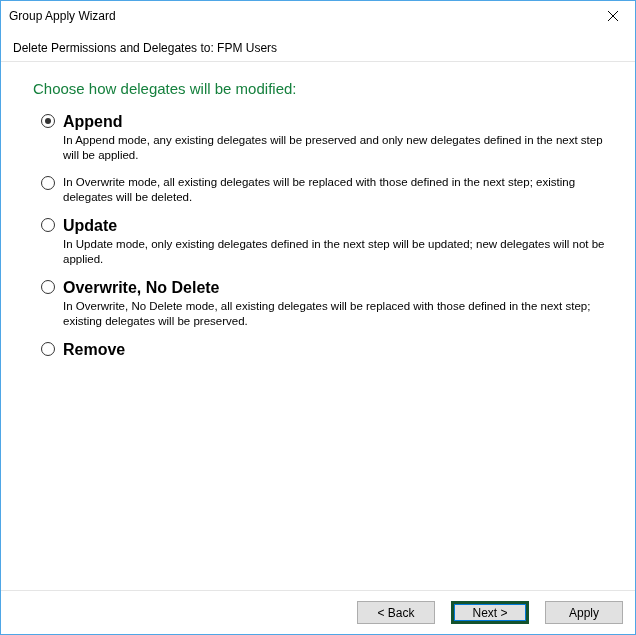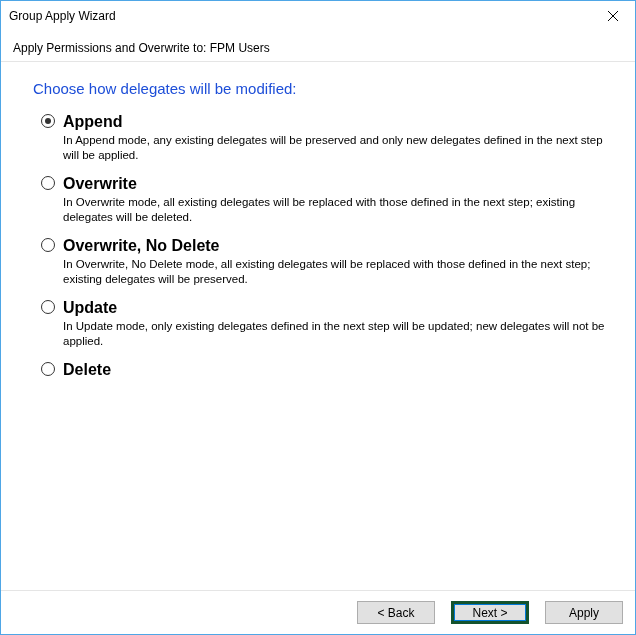--- a/index.html
+++ b/index.html
@@ -43,21 +43,21 @@
     height: 1px;
     background: #e5e5e5;
     margin: 0;
   }
   .content {
     flex: 1;
     padding: 18px 26px 0 26px;
     overflow: hidden;
   }
   .heading {
-    color: #1d4ed8;
+    color: #15803d;
     font-size: 15px;
     margin: 0 0 16px 6px;
   }
   .options {
     margin-left: 14px;
     margin-right: 4px;
   }
   .option {
     display: flex;
     align-items: flex-start;
@@ -126,64 +126,63 @@
   <div class="titlebar">
     <span class="title">Group Apply Wizard</span>
     <div class="close-btn">
       <svg viewBox="0 0 10 10">
         <line x1="0" y1="0" x2="10" y2="10" stroke="currentColor" stroke-width="1"></line>
         <line x1="10" y1="0" x2="0" y2="10" stroke="currentColor" stroke-width="1"></line>
       </svg>
     </div>
   </div>
 
-  <div class="subtitle">Apply Permissions and Overwrite to: FPM Users</div>
+  <div class="subtitle">Delete Permissions and Delegates to: FPM Users</div>
   <div class="divider"></div>
 
   <div class="content">
     <div class="heading">Choose how delegates will be modified:</div>
 
     <div class="options">
 
       <div class="option">
         <span class="radio checked"></span>
         <div class="opt-body">
           <span class="opt-label">Append</span>
           <span class="opt-desc">In Append mode, any existing delegates will be preserved and only new delegates defined in the next step will be applied.</span>
         </div>
       </div>
 
       <div class="option">
         <span class="radio"></span>
         <div class="opt-body">
-          <span class="opt-label">Overwrite</span>
           <span class="opt-desc">In Overwrite mode, all existing delegates will be replaced with those defined in the next step; existing delegates will be deleted.</span>
+        </div>
+      </div>
+
+      <div class="option">
+        <span class="radio"></span>
+        <div class="opt-body">
+          <span class="opt-label">Update</span>
+          <span class="opt-desc">In Update mode, only existing delegates defined in the next step will be updated; new delegates will not be applied.</span>
         </div>
       </div>
 
       <div class="option">
         <span class="radio"></span>
         <div class="opt-body">
           <span class="opt-label">Overwrite, No Delete</span>
           <span class="opt-desc">In Overwrite, No Delete mode, all existing delegates will be replaced with those defined in the next step; existing delegates will be preserved.</span>
         </div>
       </div>
 
       <div class="option">
         <span class="radio"></span>
         <div class="opt-body">
-          <span class="opt-label">Update</span>
-          <span class="opt-desc">In Update mode, only existing delegates defined in the next step will be updated; new delegates will not be applied.</span>
-        </div>
-      </div>
-
-      <div class="option">
-        <span class="radio"></span>
-        <div class="opt-body">
-          <span class="opt-label">Delete</span>
+          <span class="opt-label">Remove</span>
         </div>
       </div>
 
     </div>
   </div>
 
   <div class="footer">
     <button class="btn">&lt; Back</button>
     <button class="btn default">Next &gt;</button>
     <button class="btn">Apply</button>

